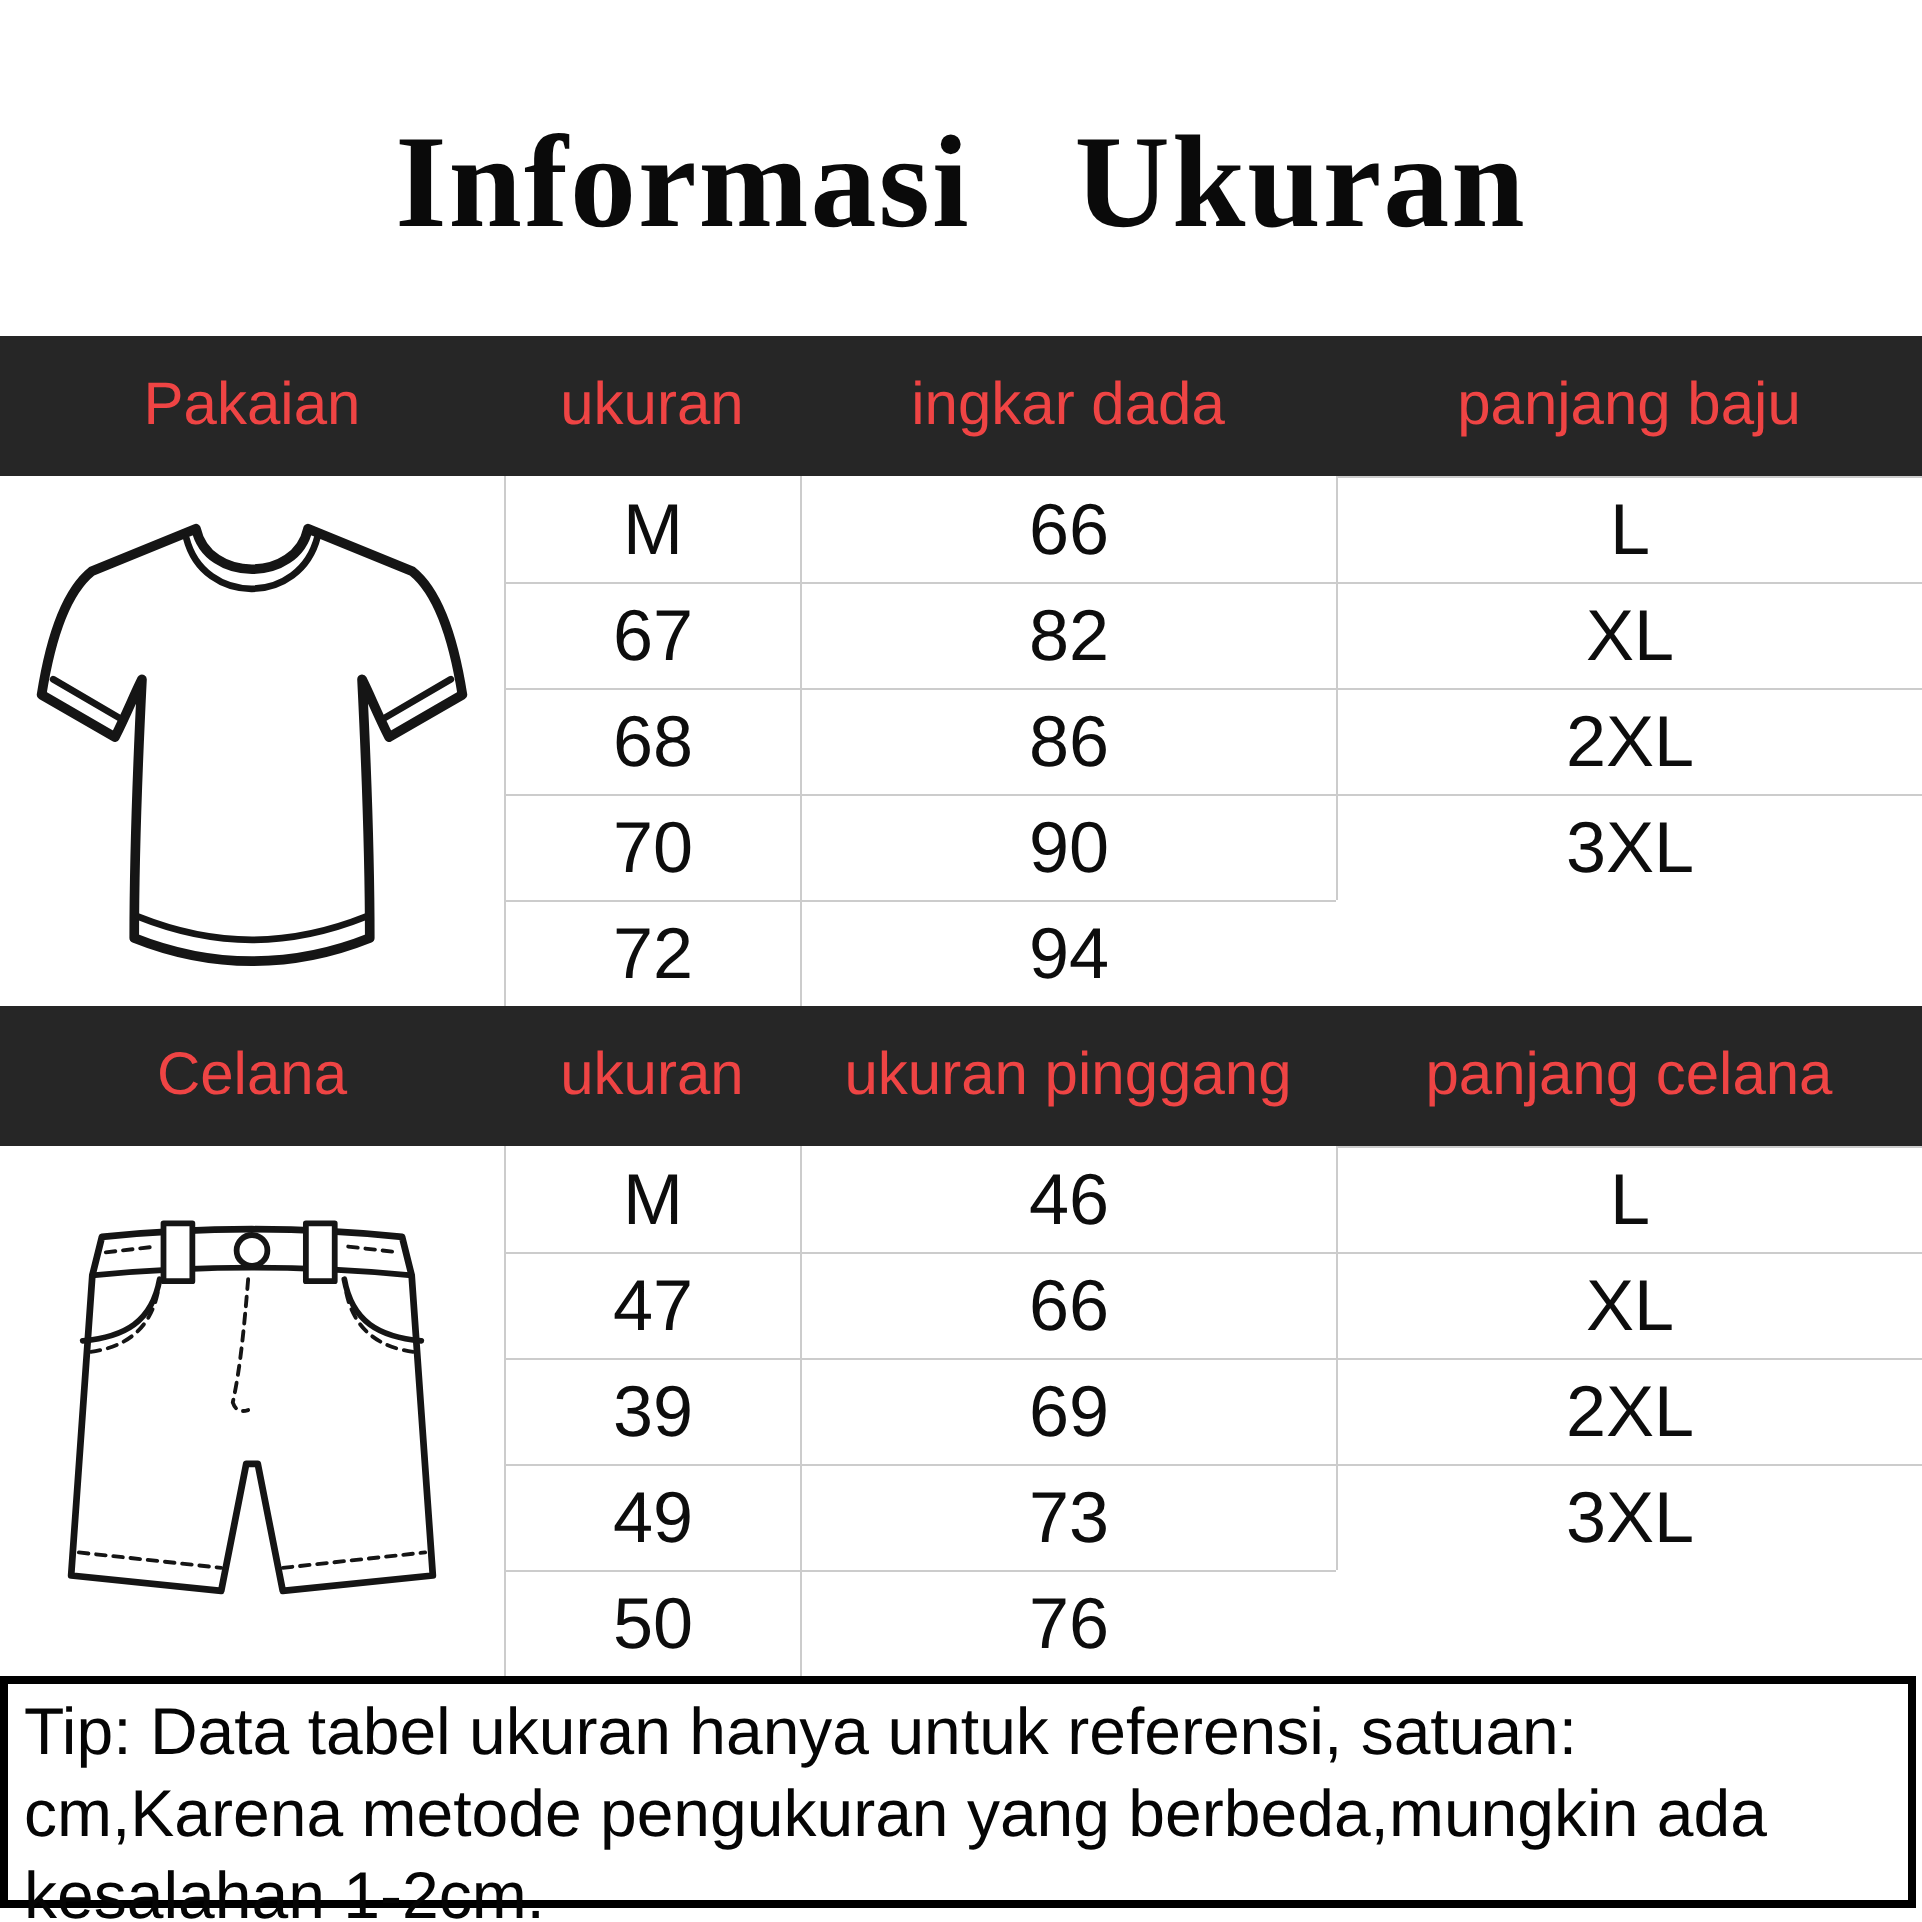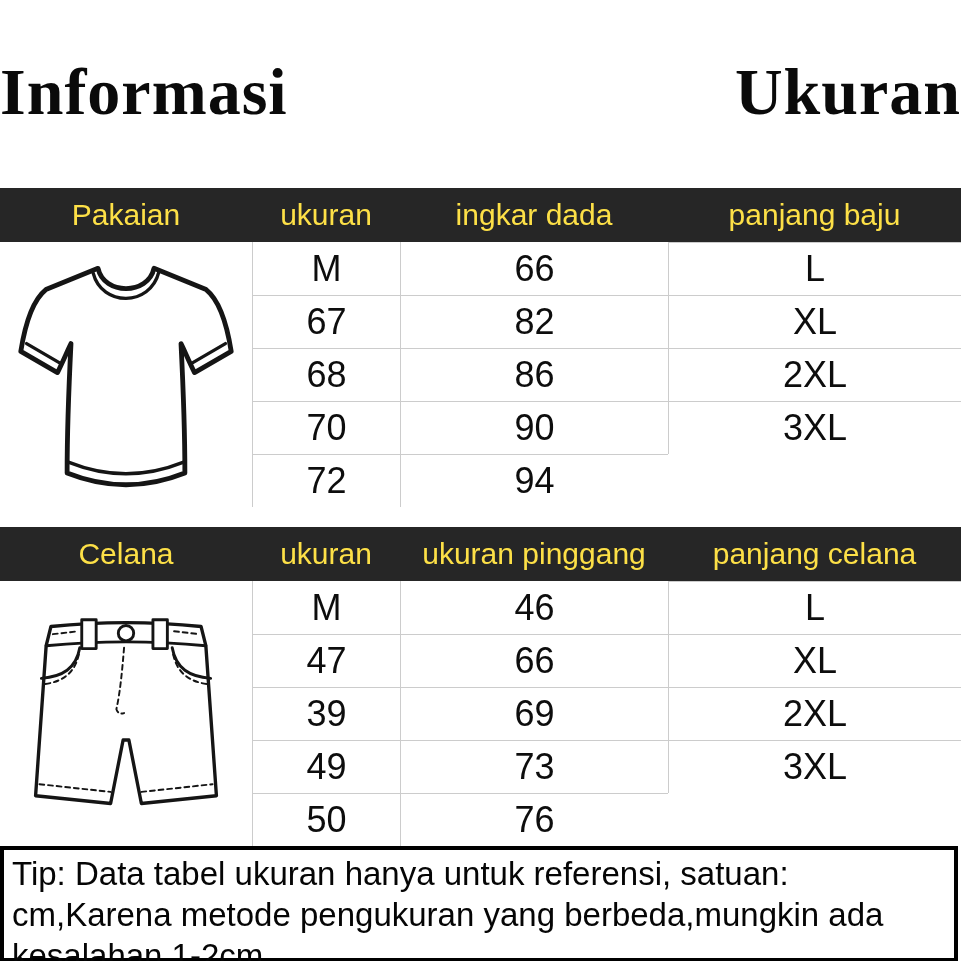--- a/index.html
+++ b/index.html
@@ -1,30 +1,30 @@
 <!DOCTYPE html>
 <html><head>
 <meta charset="utf-8">
 <style>
   html,body{margin:0;padding:0;background:#ffffff;}
   body{width:961px;height:961px;overflow:hidden;font-family:"Liberation Sans",sans-serif;color:#0d0d0d;}
 
   
   .title-section{
-    height:168px;display:flex;align-items:center;justify-content:space-between;
+    height:168px;display:flex;align-items:center;justify-content:center;
     gap:52px;box-sizing:border-box;padding-top:16px;
     font-family:"Liberation Serif",serif;font-weight:bold;font-size:66px;
     color:#0a0a0a;letter-spacing:1px;
   }
 
   
   .size-table{width:961px;}
   .thead{
     display:grid;grid-template-columns:252px 148px 268px 293px;
-    height:54px;background:#262626;color:#fde047;font-size:30px;margin-top:20px;
+    height:70px;background:#262626;color:#ef4444;font-size:30px;
   }
   .thead .hcell{display:flex;align-items:center;justify-content:center;}
   .tbody{
     display:grid;grid-template-columns:252px 148px 268px 293px;
     grid-auto-rows:53px;
   }
   .product-cell{
     grid-column:1;grid-row:1/6;
     display:flex;align-items:center;justify-content:center;
   }

